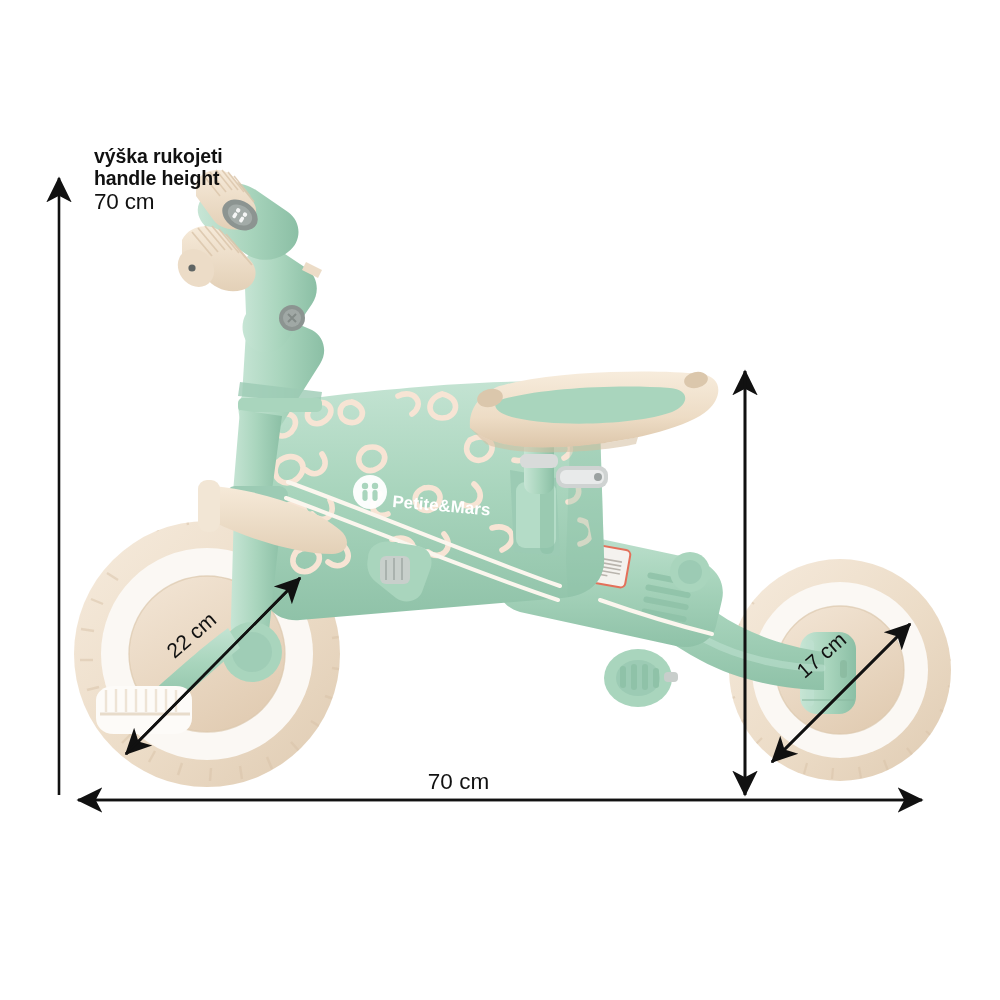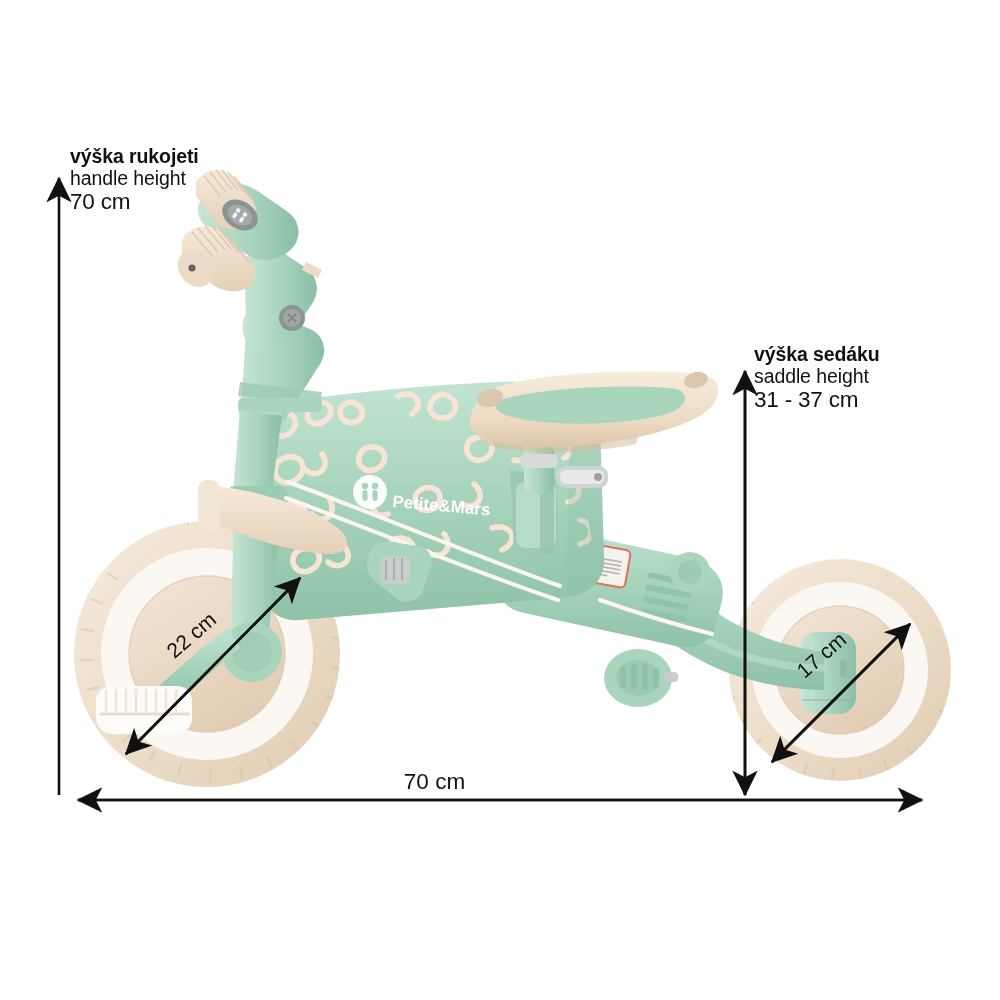--- a/index.html
+++ b/index.html
@@ -25,28 +25,29 @@
     position: absolute;
     top: 0;
     left: 0;
   }
   .anno {
     position: absolute;
     color: #111111;
     line-height: 1.14;
     white-space: nowrap;
     user-select: none;
+    margin-left: 24px;
   }
   .anno .l1 {
     font-weight: 700;
     font-size: 19.5px;
     letter-spacing: -0.1px;
   }
   .anno .l2 {
-    font-weight: 400;
+    font-weight: 700;
     font-size: 19.5px;
     letter-spacing: -0.1px;
   }
   .anno .l3 {
     font-weight: 400;
     font-size: 22.5px;
     letter-spacing: -0.2px;
   }
   #handle-anno { left: 70px; top: 145px; }
   #saddle-anno { left: 754px; top: 343px; }
@@ -457,24 +458,19 @@
       <line x1="772" y1="762" x2="910" y2="624" marker-end="url(#ah)"></line>
     </g>
   </svg>
 
   <div class="anno" id="handle-anno">
     <div class="l1">výška rukojeti</div>
     <div class="l2">handle height</div>
     <div class="l3">70 cm</div>
   </div>
 
-  <div class="anno" id="saddle-anno">
-    <div class="l1">výška sedáku</div>
-    <div class="l2">saddle height</div>
-    <div class="l3">31 - 37 cm</div>
-  </div>
 
   <div class="anno" id="width-label">70 cm</div>
 
   <div class="rot-label" id="front-wheel-label">22 cm</div>
   <div class="rot-label" id="rear-wheel-label">17 cm</div>
 
 </div>
 
 </body></html>

